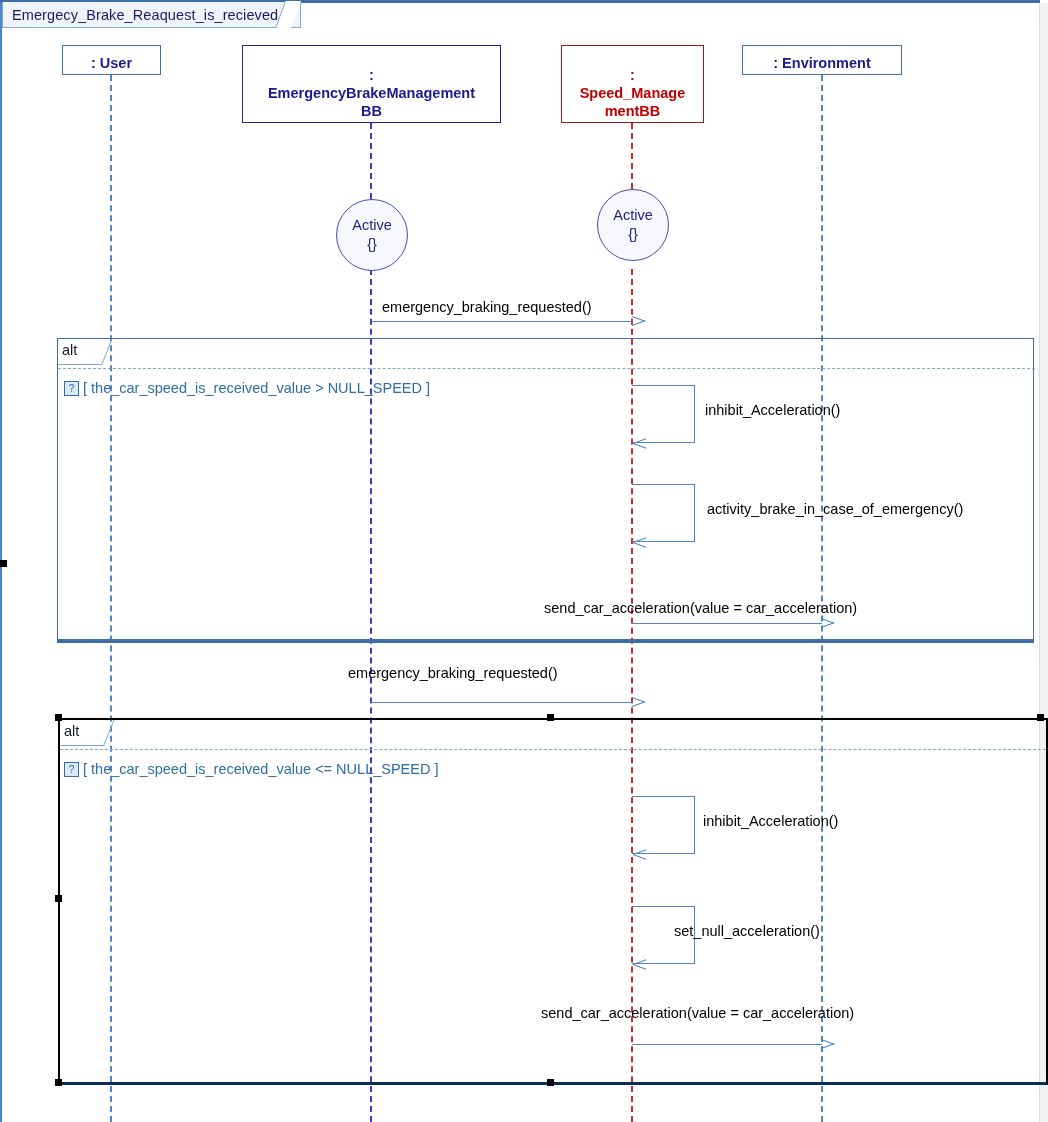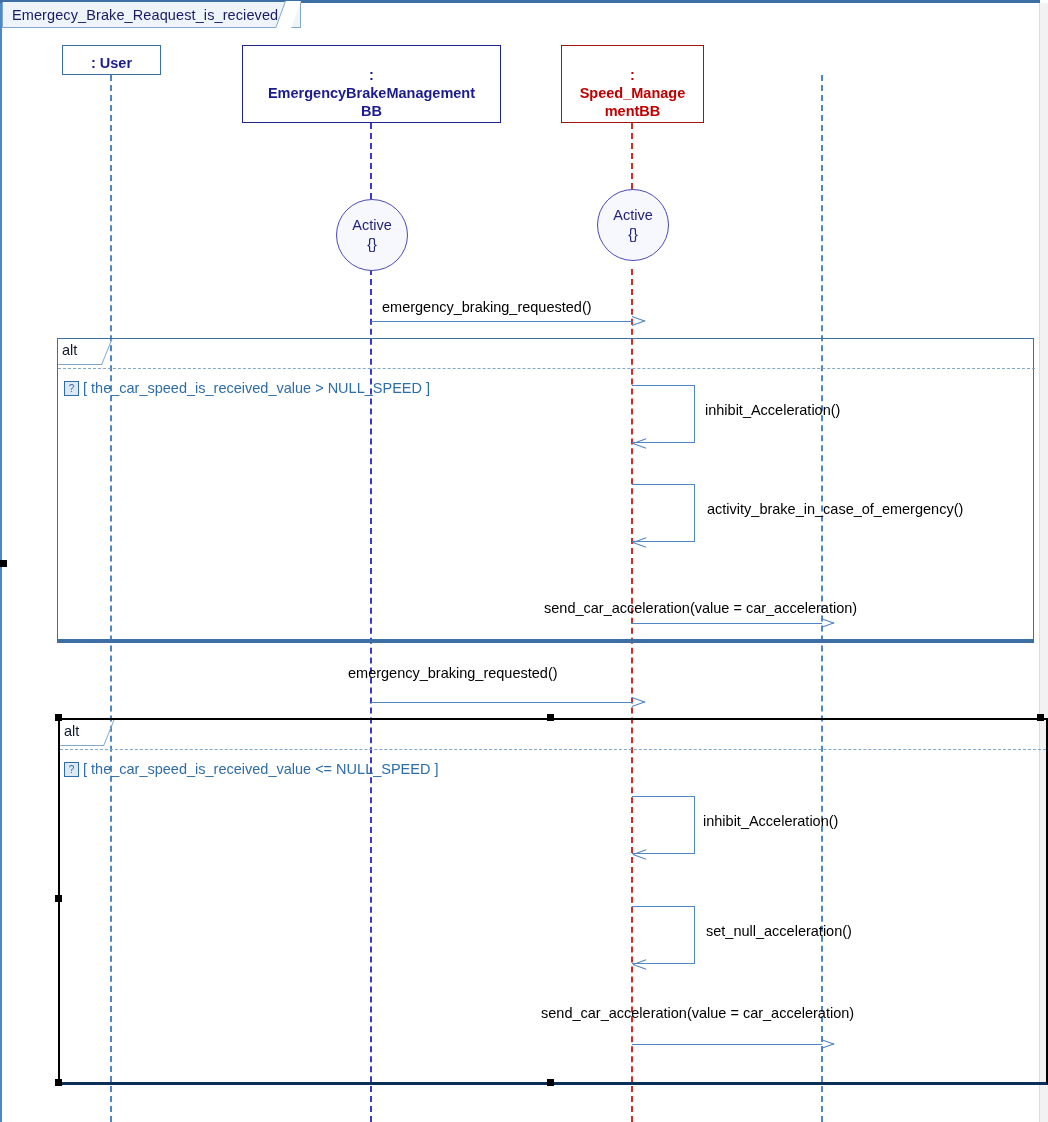--- a/index.html
+++ b/index.html
@@ -246,20 +246,23 @@
     <span>EmergencyBrakeManagement</span>
     <span>BB</span>
   </div>
 
   <div class="lifeline-head red" style="left:561px; top:45px; width:143px; height:78px;">
     <span>:</span>
     <span>Speed_Manage</span>
     <span>mentBB</span>
   </div>
 
+  <div class="lifeline-head blue" style="left:742px; top:45px; width:160px; height:30px;">
+    <span>: Environment</span>
+  </div>
 
   <div class="lifeline blue" style="left:110px; top:75px; height:1047px;"></div>
 
   <div class="lifeline navy" style="left:370px; top:123px; height:76px;"></div>
   <div class="lifeline navy" style="left:370px; top:269px; height:853px;"></div>
 
   <div class="lifeline red" style="left:631px; top:123px; height:76px;"></div>
   <div class="lifeline red" style="left:631px; top:269px; height:853px;"></div>
 
   <div class="lifeline blue" style="left:821px; top:75px; height:1047px;"></div>
@@ -325,19 +328,19 @@
   <div class="handle" style="left:55px;  top:1079px;"></div>
   <div class="handle" style="left:547px; top:1079px;"></div>
   <div class="handle" style="left:0px;   top:560px;"></div>
 
   <div class="self-loop" style="left:632px; top:796px; width:63px; height:58px;"></div>
   <div class="arrow-l" style="left:633px; top:854px;"></div>
   <div class="msg-label" style="left:703px; top:813px;">inhibit_Acceleration()</div>
 
   <div class="self-loop" style="left:632px; top:906px; width:63px; height:58px;"></div>
   <div class="arrow-l" style="left:633px; top:964px;"></div>
-  <div class="msg-label" style="left:706px; top:923px;">set_null_acceleration()</div>
+  <div class="msg-label" style="left:674px; top:923px;">set_null_acceleration()</div>
 
   <div class="msg-label" style="left:541px; top:1005px;">send_car_acceleration(value = car_acceleration)</div>
   <div class="msg-line" style="left:632px; top:1044px; width:190px;"></div>
   <div class="arrow-r" style="left:822px; top:1039px;"></div>
 
 </div>
 
 </body></html>

